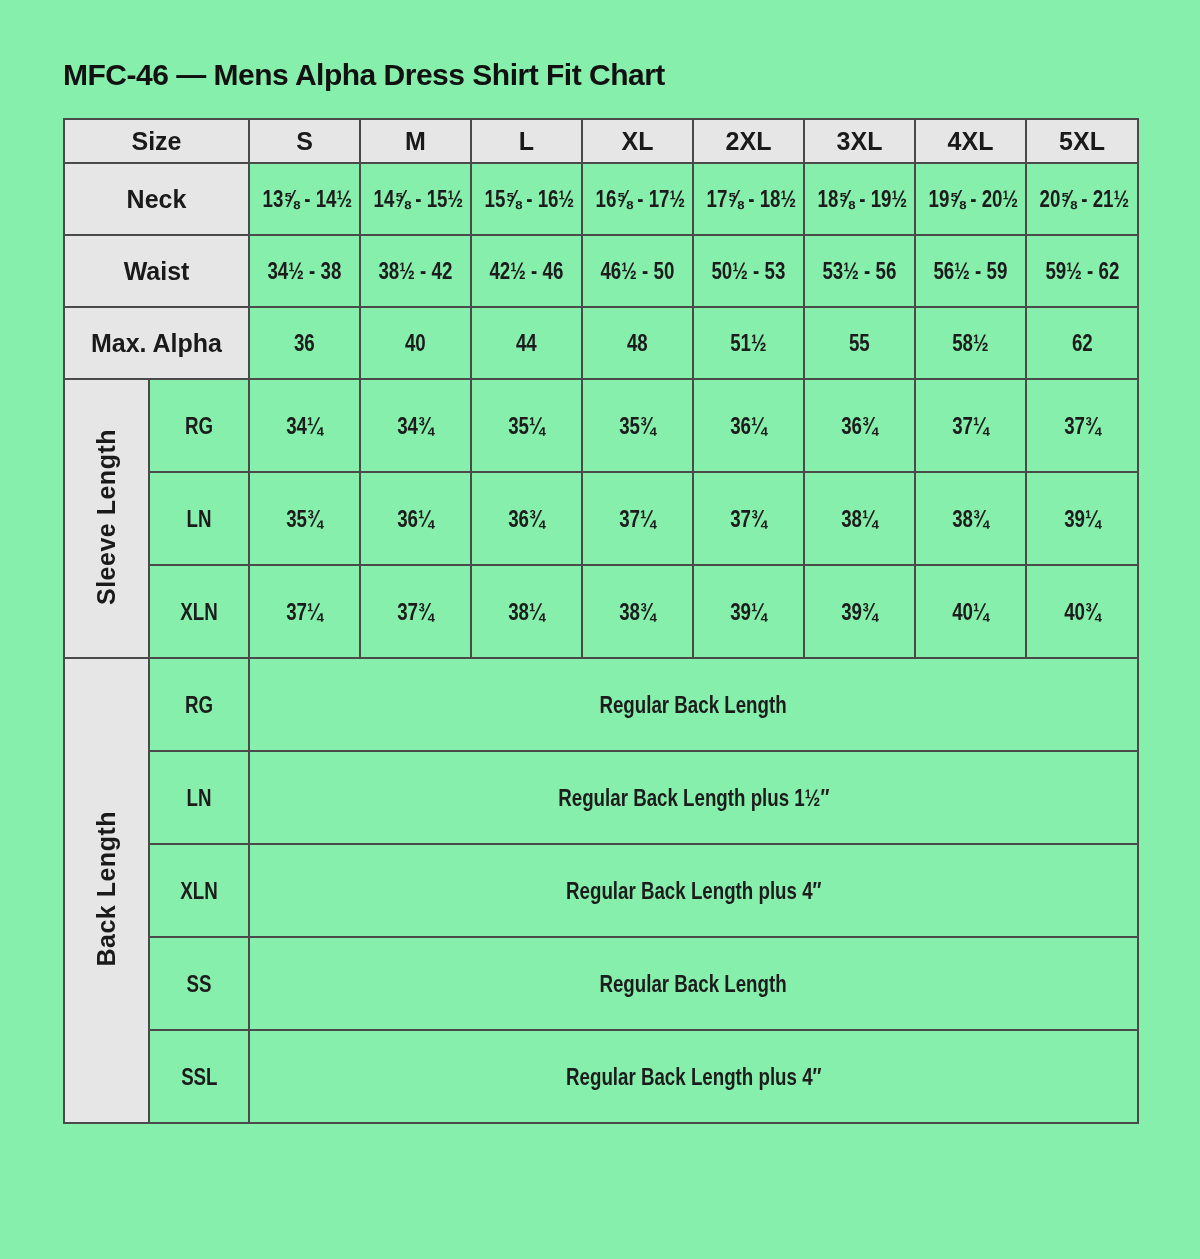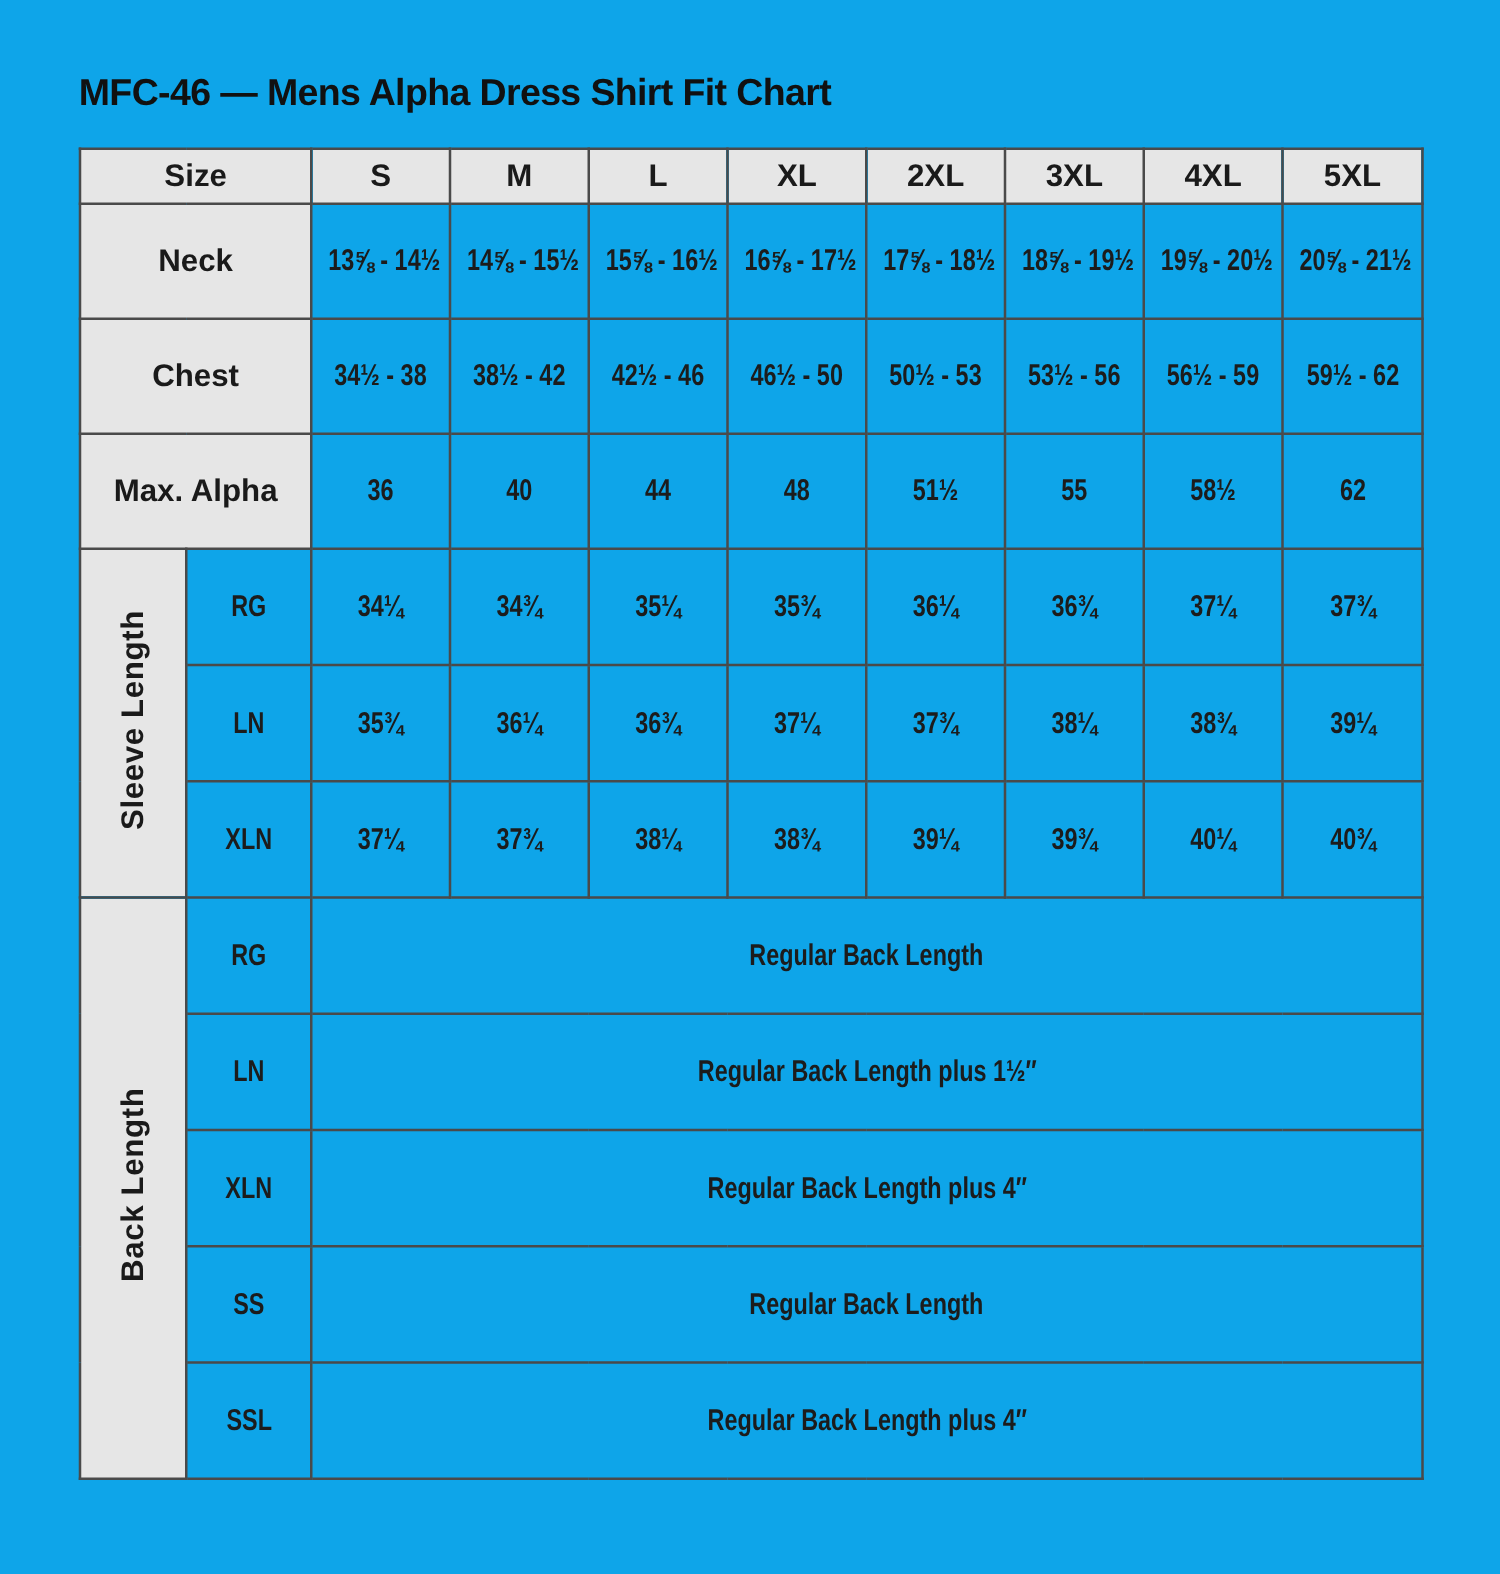--- a/index.html
+++ b/index.html
@@ -1,22 +1,22 @@
 <!DOCTYPE html>
 <html><head>
 <meta charset="utf-8">
 <style>
   html,body{margin:0;padding:0;background:#ffffff;}
   body{width:1200px;height:1259px;font-family:"Liberation Sans",sans-serif;color:#1a1a1a;}
-  .page{position:relative;width:1200px;height:1259px;background:#0ea5e9;overflow:hidden;}
+  .page{position:relative;width:1200px;height:1259px;background:#86efac;overflow:hidden;}
   .title{position:absolute;left:63px;top:58px;margin:0;font-size:30px;font-weight:700;letter-spacing:-0.5px;color:#111;}
   table.fit{position:absolute;left:63px;top:118px;width:1075px;border-collapse:collapse;table-layout:fixed;}
   table.fit td{border:2px solid #4a4a4a;text-align:center;vertical-align:middle;padding:0;overflow:hidden;}
   tr.h47{height:44px;}
-  tr.h92{height:92px;}
+  tr.h92{height:72px;}
   tr.h93{height:93px;}
   .lbl{background:#e6e6e6;font-weight:700;font-size:25px;}
   .hsz{background:#e6e6e6;font-weight:700;font-size:25px;}
   .vlbl{background:#e6e6e6;}
   .vert{display:inline-block;writing-mode:vertical-rl;transform:rotate(180deg);font-weight:700;font-size:25px;letter-spacing:0.5px;white-space:nowrap;}
   .cond{display:inline-block;transform:scaleX(0.78);transform-origin:center center;font-weight:700;font-size:24px;white-space:nowrap;color:#1c1c1c;}
   .code .cond{font-size:24px;}
   .btxt .cond{font-size:24px;}
 </style>
 </head>
@@ -58,21 +58,21 @@
       <td class="val"><span class="cond">14⅝ - 15½</span></td>
       <td class="val"><span class="cond">15⅝ - 16½</span></td>
       <td class="val"><span class="cond">16⅝ - 17½</span></td>
       <td class="val"><span class="cond">17⅝ - 18½</span></td>
       <td class="val"><span class="cond">18⅝ - 19½</span></td>
       <td class="val"><span class="cond">19⅝ - 20½</span></td>
       <td class="val"><span class="cond">20⅝ - 21½</span></td>
     </tr>
 
     <tr class="h92">
-      <td class="lbl" colspan="2">Chest</td>
+      <td class="lbl" colspan="2">Waist</td>
       <td class="val"><span class="cond">34½ - 38</span></td>
       <td class="val"><span class="cond">38½ - 42</span></td>
       <td class="val"><span class="cond">42½ - 46</span></td>
       <td class="val"><span class="cond">46½ - 50</span></td>
       <td class="val"><span class="cond">50½ - 53</span></td>
       <td class="val"><span class="cond">53½ - 56</span></td>
       <td class="val"><span class="cond">56½ - 59</span></td>
       <td class="val"><span class="cond">59½ - 62</span></td>
     </tr>
 

